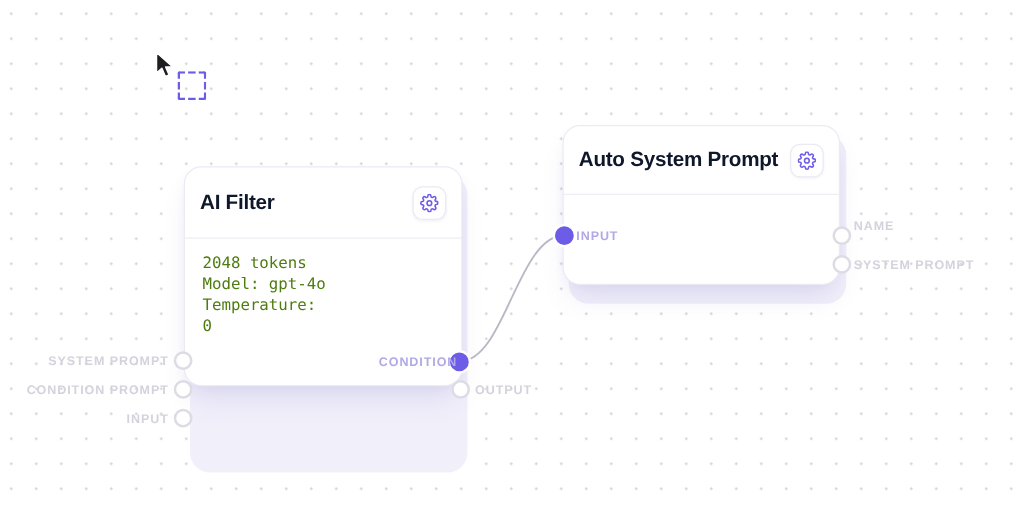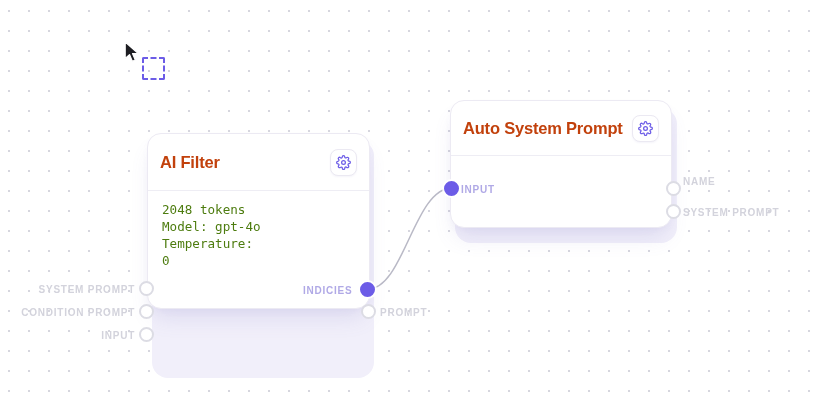--- a/index.html
+++ b/index.html
@@ -33,21 +33,21 @@
     background:#f1effa;
     z-index:0;
   }
   .node-header{
     display:flex;align-items:center;justify-content:space-between;
     padding:0 12px 0 12px;
     border-bottom:1px solid #eeedf4;
     box-sizing:border-box;
   }
   .node-title{
-    font-size:16.5px;font-weight:700;color:#c2410c;
+    font-size:16.5px;font-weight:700;color:#0f172a;
     letter-spacing:-0.2px;white-space:nowrap;
   }
   .gear-btn{
     width:27px;height:27px;border:1px solid #ebe9f2;border-radius:8px;
     background:#ffffff;display:flex;align-items:center;justify-content:center;
     box-sizing:border-box;flex:none;
     box-shadow:0 1px 2px rgba(110,100,180,0.07);
   }
   .gear-btn svg{display:block;}
 
@@ -121,24 +121,24 @@
   <div class="port open" style="left:139px;top:281px;"></div>
   <div class="port-label left" style="left:-60px;top:284px;width:195px;">SYSTEM PROMPT</div>
 
   <div class="port open" style="left:139px;top:304px;"></div>
   <div class="port-label left" style="left:-60px;top:307px;width:195px;">CONDITION PROMPT</div>
 
   <div class="port open" style="left:139px;top:327px;"></div>
   <div class="port-label left" style="left:-60px;top:330px;width:195px;">INPUT</div>
 
   <div class="port filled" style="left:360px;top:282px;"></div>
-  <div class="port-label active left" style="left:303px;top:285px;">INDICIES</div>
+  <div class="port-label active left" style="left:303px;top:285px;">CONDITION</div>
 
   <div class="port open" style="left:361px;top:304px;"></div>
-  <div class="port-label right" style="left:380px;top:307px;">PROMPT</div>
+  <div class="port-label right" style="left:380px;top:307px;">OUTPUT</div>
 
   <div class="node-glow" style="left:455px;top:108px;width:222px;height:135px;"></div>
 
   <div class="node" id="node-auto-system-prompt" style="left:450px;top:100px;width:222px;height:128px;z-index:5;">
     <div class="node-header" style="height:55px;">
       <div class="node-title">Auto System Prompt</div>
       <div class="gear-btn">
         <span>
           <svg width="15" height="15" viewBox="0 0 24 24" fill="none" stroke="#6c5ce7" stroke-width="2" stroke-linecap="round" stroke-linejoin="round">
             <circle cx="12" cy="12" r="3"></circle>

